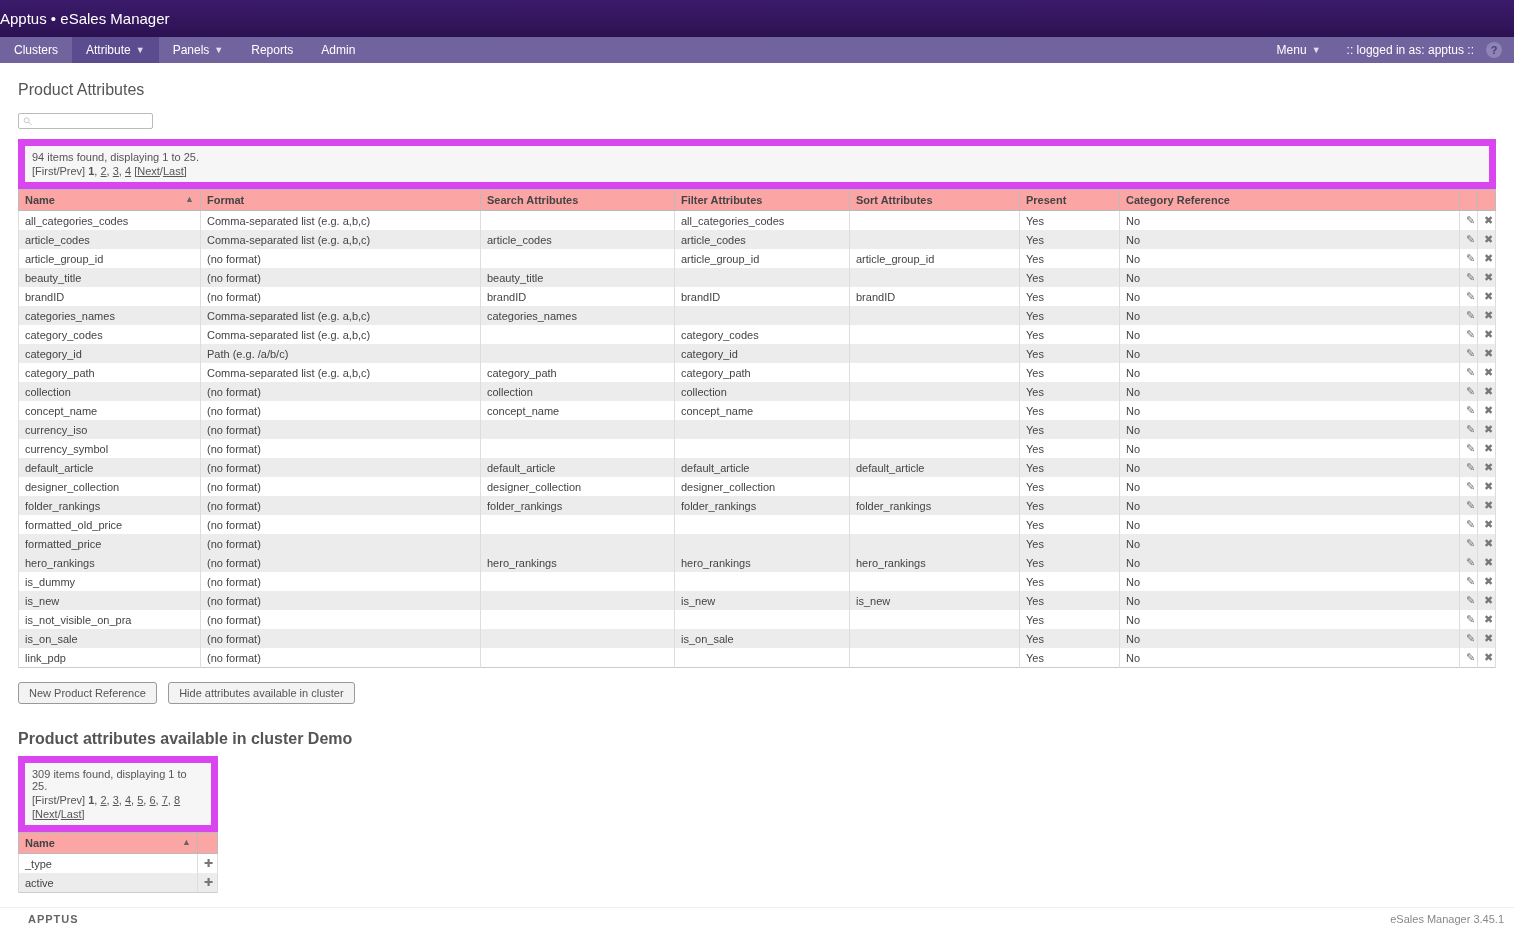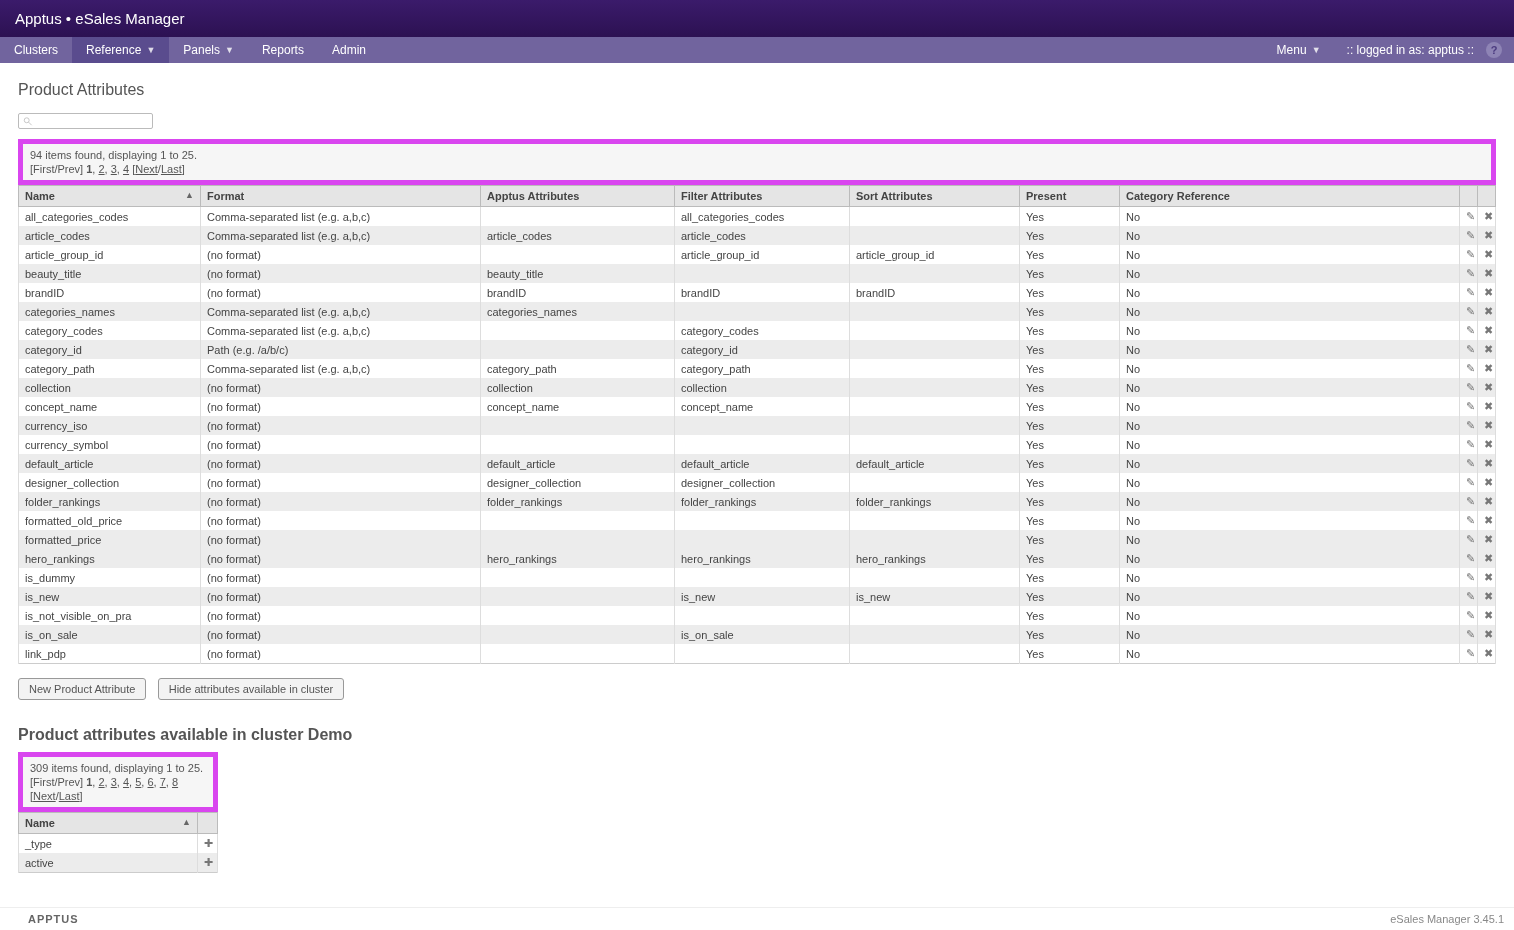--- a/index.html
+++ b/index.html
@@ -1,33 +1,33 @@
 <!DOCTYPE html>
 <html><head>
 <meta charset="utf-8">
 <style>
 * { box-sizing: border-box; margin: 0; padding: 0; }
 body { font-family: "Segoe UI", Tahoma, Arial, sans-serif; font-size: 12px; color: #444; background: #fff; }
-.header-bar { background: linear-gradient(#3b1b6b, #2c1152); color: #fff; padding: 10px 15px; font-size: 15px; font-weight: 400; }
+.header-bar { background: linear-gradient(#3b1b6b, #2c1152); color: #fff; padding: 10px 0; font-size: 15px; font-weight: 400; }
 .nav-bar { background: #71649e; color: #fff; display: flex; align-items: center; font-size: 12px; height: 26px; }
 .nav-item { padding: 0 14px; height: 100%; display: flex; align-items: center; cursor: pointer; }
 .nav-item.active { background: #5a4c8e; }
 .nav-dropdown-icon { margin-left: 5px; font-size: 9px; opacity: 0.8; }
 .nav-right { margin-left: auto; display: flex; align-items: center; padding-right: 12px; gap: 12px; }
 .help-circle { display:inline-flex; width:16px; height:16px; border-radius:50%; background:#8e84b5; color:#4b3a7f; align-items:center; justify-content:center; font-weight:bold; font-size:11px; cursor:pointer;}
 .content { padding: 18px 18px 0 18px; }
 h2.page-title { font-size: 16px; color: #555; font-weight: 400; margin-bottom: 14px; }
 .search-box { display:inline-flex; align-items:center; border:1px solid #bbb; border-radius:2px; padding:1px 4px; width:135px; margin-bottom:10px; }
 .search-box svg { width:11px; height:11px; opacity:0.5; margin-right:3px; }
 .search-box input { border:none; outline:none; font-size:11px; width:100%; }
-.list-meta { border:5px solid #d946ef; background:#f6f6f6; padding:5px 7px; font-size:11px; color:#555; }
+.list-meta { border:7px solid #d946ef; background:#f6f6f6; padding:5px 7px; font-size:11px; color:#555; }
 .list-meta a, .pager a { color:#555; text-decoration:underline; cursor:pointer; }
 .list-meta .pager-current { font-weight:bold; }
 table.grid { width:100%; border-collapse:collapse; border:1px solid #ccc; table-layout:fixed; }
-table.grid th { background:#e5e5e5; color:#444; text-align:left; font-weight:600; font-size:11px; padding:4px 6px; border:1px solid #bbb; position:relative; }
+table.grid th { background:#fca5a5; color:#444; text-align:left; font-weight:600; font-size:11px; padding:4px 6px; border:1px solid #bbb; position:relative; }
 table.grid th .sort-ind { position:absolute; right:6px; top:4px; font-size:9px; color:#666; }
 table.grid td { font-size:11px; padding:3px 6px; border-left:1px solid #ddd; border-right:1px solid #ddd; }
 table.grid tr.odd td { background:#fff; }
 table.grid tr.even td { background:#ececec; }
 .action-cell { text-align:center; width:18px; cursor:pointer; color:#777; }
 .btn { display:inline-block; border:1px solid #999; background:#f3f3f3; border-radius:3px; padding:4px 10px; font-size:11px; color:#555; cursor:pointer; margin-right:8px; }
 .section-gap { height:26px; }
 h3.sub-title { font-size:16px; color:#555; font-weight:600; margin-bottom:8px; }
 .cluster-block { width:200px; }
 .cluster-block table.grid th:last-child, .cluster-block table.grid td:last-child { width:20px; text-align:center; }
@@ -42,21 +42,21 @@
 
 <div class="header-bar">
   <span>Apptus • eSales Manager</span>
 </div>
 
 <div class="nav-bar" id="nav-bar">
   <div class="nav-item">
       <span>Clusters</span>
     </div>
     <div class="nav-item active">
-      <span>Reference</span>
+      <span>Attribute</span>
       <span class="nav-dropdown-icon">▼</span>
     </div>
     <div class="nav-item">
       <span>Panels</span>
       <span class="nav-dropdown-icon">▼</span>
     </div>
     <div class="nav-item">
       <span>Reports</span>
     </div>
     <div class="nav-item">
@@ -99,21 +99,21 @@
         <col style="width:170px">
         <col style="width:100px">
         <col>
         <col style="width:18px">
         <col style="width:18px">
     </colgroup>
     <thead>
         <tr id="main-head-row">
           <th>Name<span class="sort-ind">▲</span></th>
           <th>Format</th>
-          <th>Apptus Attributes</th>
+          <th>Search Attributes</th>
           <th>Filter Attributes</th>
           <th>Sort Attributes</th>
           <th>Present</th>
           <th>Category Reference</th>
           <th></th>
           <th></th>
         </tr>
       </thead>
     <tbody id="main-body">
         <tr class="odd">
@@ -377,21 +377,21 @@
           <td></td>
           <td>Yes</td>
           <td>No</td>
           <td class="action-cell">✎</td>
           <td class="action-cell">✖</td>
         </tr>
       </tbody>
   </table>
 
   <div style="margin-top:14px;">
-    <span class="btn">New Product Attribute</span>
+    <span class="btn">New Product Reference</span>
     <span class="btn">Hide attributes available in cluster</span>
   </div>
 
   <div class="section-gap"></div>
 
   <h3 class="sub-title">Product attributes available in cluster Demo</h3>
 
   <div class="cluster-block">
     <div class="list-meta">
       <div>309 items found, displaying 1 to 25.</div>

